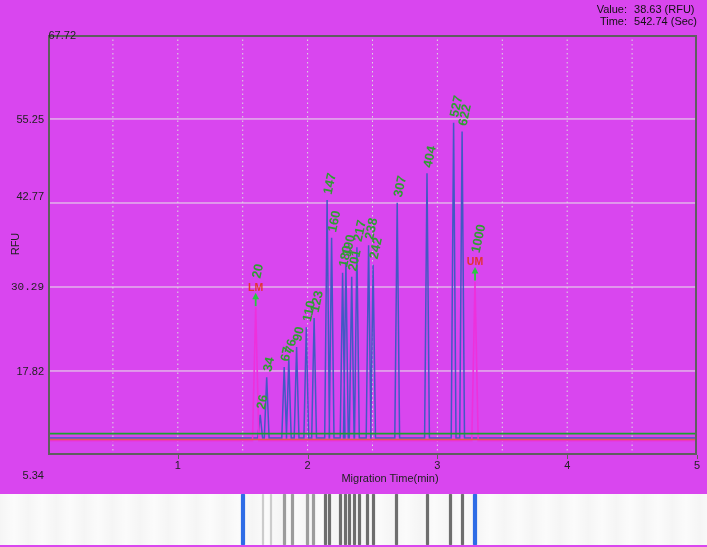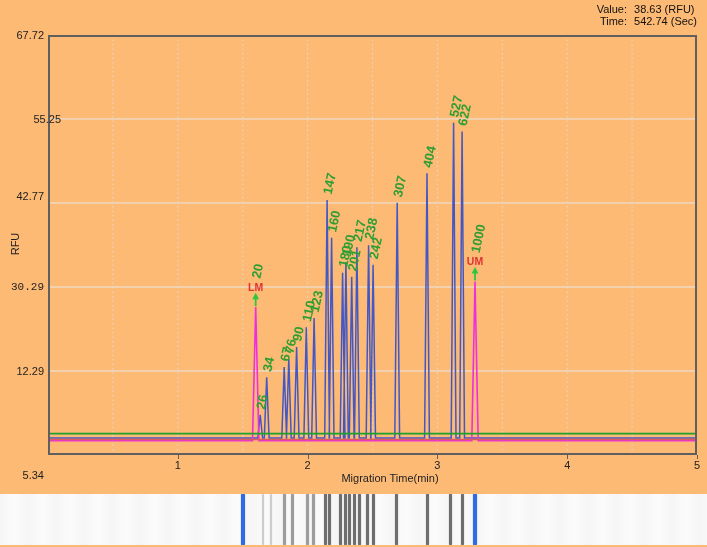--- a/index.html
+++ b/index.html
@@ -1,16 +1,16 @@
 <!DOCTYPE html>
 <html><head>
 <meta charset="utf-8">
 <style>
   html,body{margin:0;padding:0;background:#fff;}
-  .app{position:relative;width:707px;height:547px;background:#fdba74;
+  .app{position:relative;width:707px;height:547px;background:#d946ef;
        font-family:"Liberation Sans",sans-serif;overflow:hidden;}
 
   
   .readout{position:absolute;top:3px;right:10px;display:grid;
            grid-template-columns:auto auto;column-gap:7px;row-gap:0;
            font-size:11px;line-height:12px;color:#111;}
   .readout .lab{text-align:right;}
   .readout .val{text-align:left;}
 
   
@@ -91,25 +91,25 @@
       <text x="207.68" y="255.64491824302667" fill="#e03434" font-size="10.5" font-weight="bold" text-anchor="middle" font-family="&quot;Liberation Sans&quot;,sans-serif">LM</text>
       <text transform="translate(212.2,244.1) rotate(-78)" fill="#2f9e32" font-size="13" font-weight="bold" font-family="&quot;Liberation Sans&quot;,sans-serif">20</text>
       <line x1="427.04200000000003" y1="245.55979480602755" x2="427.04200000000003" y2="237.55979480602755" stroke="#28c940" stroke-width="1.8"></line>
       <polygon points="423.64200000000005,238.55979480602755 430.442,238.55979480602755 427.04200000000003,232.05979480602755" fill="#28c940"></polygon>
       <text x="427.04200000000003" y="230.05979480602755" fill="#e03434" font-size="10.5" font-weight="bold" text-anchor="middle" font-family="&quot;Liberation Sans&quot;,sans-serif">UM</text>
       <text transform="translate(431.5,218.6) rotate(-78)" fill="#2f9e32" font-size="13" font-weight="bold" font-family="&quot;Liberation Sans&quot;,sans-serif">1000</text>
       <rect x="1" y="1" width="647" height="418" fill="none" stroke="#5f5f5f" stroke-width="2"></rect>
     </svg>
 
   <div id="y-ticks">
-      <div class="ytick" style="top: 28px;">67.72</div>
-      <div class="ytick" style="top: 111.96px; padding-left: 17px;">55.25</div>
+      <div class="ytick" style="top: 28px; padding-left: 32px;">67.72</div>
+      <div class="ytick" style="top: 111.96px;">55.25</div>
       <div class="ytick" style="top: 189px;">42.77</div>
       <div class="ytick" style="top: 280.013px; font-family: Liberation Mono, monospace;">30.29</div>
-      <div class="ytick" style="top: 363.973px;">12.29</div>
+      <div class="ytick" style="top: 363.973px;">17.82</div>
       <div class="ytick" style="top: 468px;">5.34</div>
     </div>
   <div id="x-ticks">
       <div class="xtickmark" style="left: 177.8px;"></div>
       <div class="xtick" style="left: 162.8px;">1</div>
       <div class="xtickmark" style="left: 307.6px;"></div>
       <div class="xtick" style="left: 292.6px;">2</div>
       <div class="xtickmark" style="left: 437.4px;"></div>
       <div class="xtick" style="left: 422.4px;">3</div>
       <div class="xtickmark" style="left: 567.2px;"></div>

